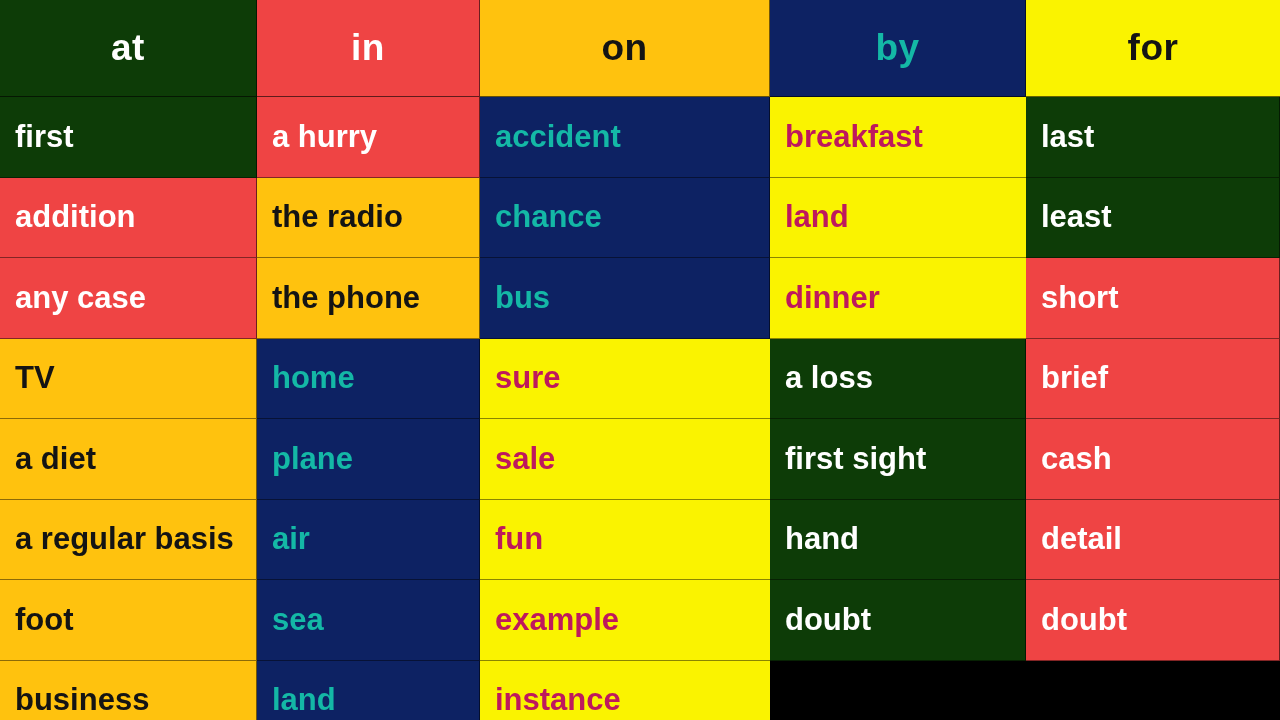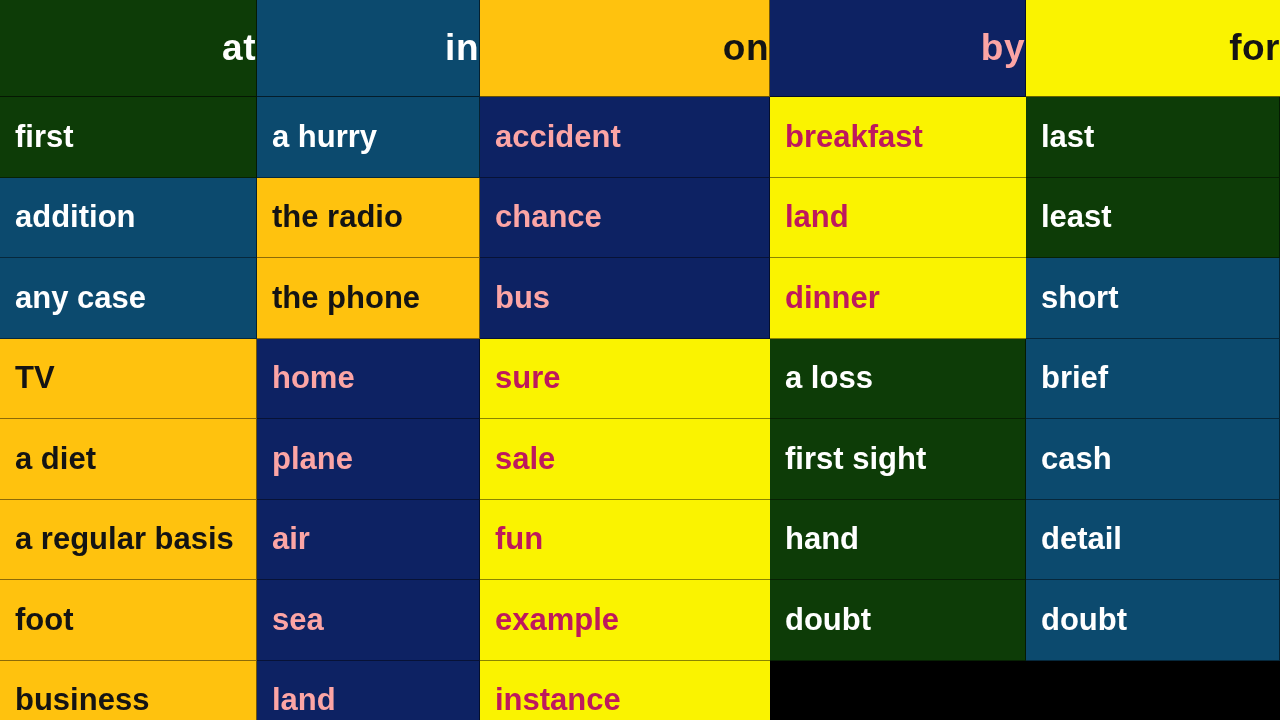--- a/index.html
+++ b/index.html
@@ -38,39 +38,39 @@
     align-items: center;
     overflow: hidden;
     white-space: nowrap;
     border-right: 1px solid rgba(0,0,0,0.55);
     border-bottom: 1px solid rgba(0,0,0,0.45);
   }
 
   .cell.col-last { border-right: none; }
 
   .header-cell {
-    justify-content: flex-end;
+    justify-content: center;
     font-size: 37px;
     font-weight: bold;
     letter-spacing: 0.5px;
     border-bottom: 1px solid rgba(0,0,0,0.6);
   }
 
   .body-cell {
     justify-content: flex-start;
     padding-left: 15px;
     font-size: 31px;
     font-weight: bold;
   }
 
   
   .c0 { background: #0d3c07; color: #ffffff; }
-  .c1 { background: #0c4a6e; color: #ffffff; }
+  .c1 { background: #ef4444; color: #ffffff; }
   .c2 { background: #ffc20e; color: #141414; }
-  .c3 { background: #0d2263; color: #fca5a5; }
+  .c3 { background: #0d2263; color: #14b8a6; }
   .c4 { background: #faf300; color: #be185d; }
 
   .c2.header-cell { color: #141414; }
   .c4.header-cell { color: #141414; }
 </style>
 </head>
 <body>
 
 <div id="table-root">
   <div class="table-grid">

